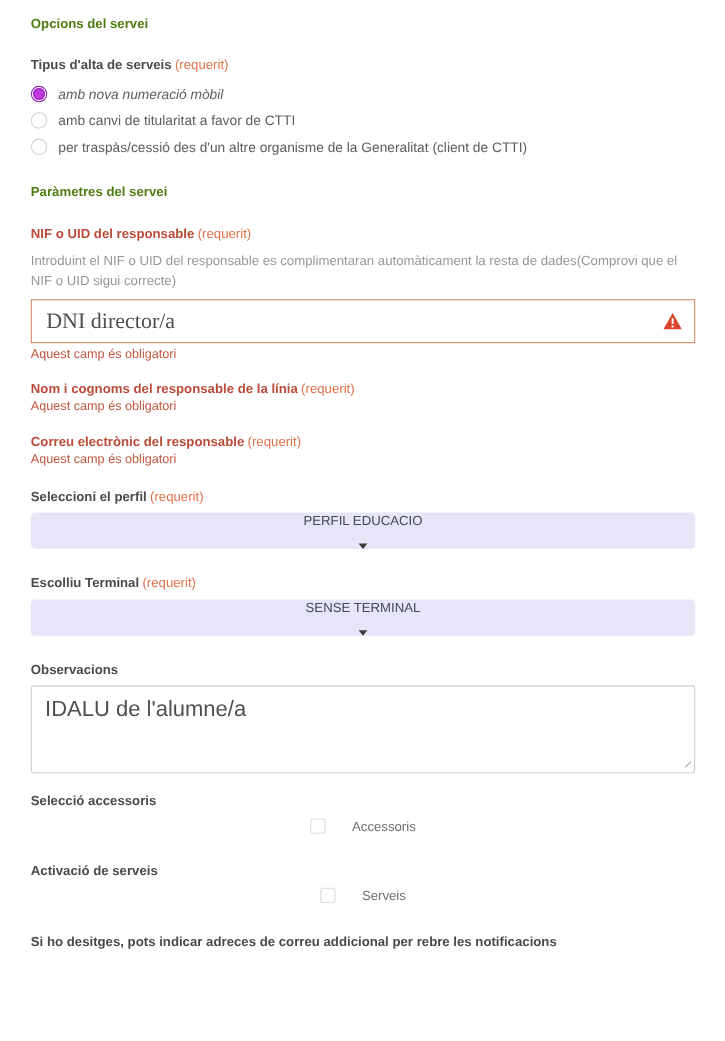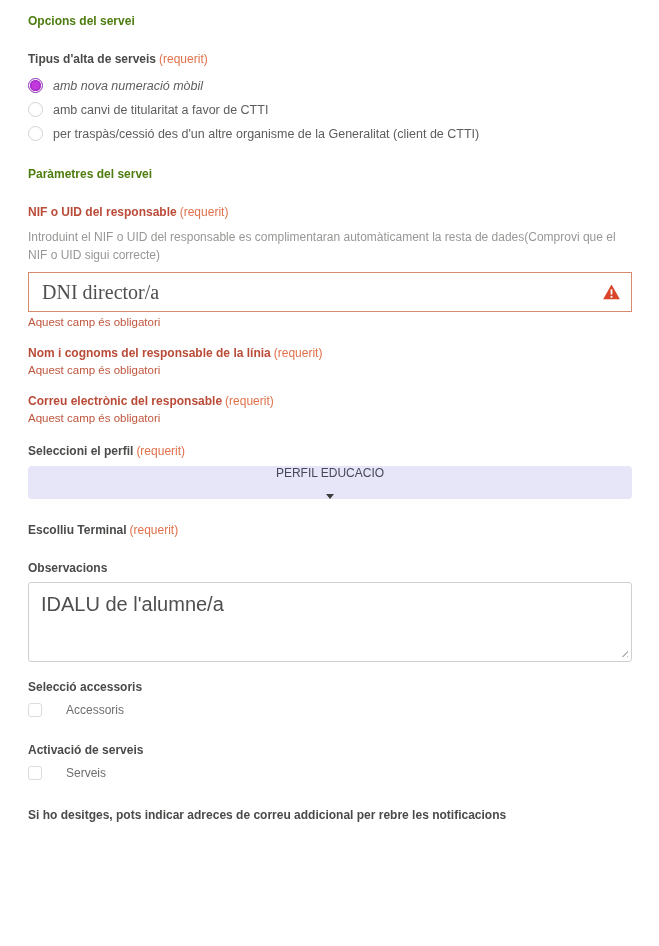--- a/index.html
+++ b/index.html
@@ -44,21 +44,21 @@
     background:repeating-linear-gradient(-45deg, #b9b9b7 0 1px, transparent 1px 3.5px);
     clip-path:polygon(100% 0, 0 100%, 100% 100%);
   }
 
   .radio-row { display:flex; align-items:center; gap:10px; margin-top:9px; height:15px; }
   .radio { width:15px; height:15px; border-radius:50%; border:1px solid #d4d4d2; background:#fff; position:relative; flex:0 0 auto; }
   .radio.selected { border:1px solid #8c2bb4; background:#fff; }
   .radio.selected .dot { position:absolute; inset:1px; border-radius:50%; background:#c238dd; box-shadow:inset 0 0 0 1.5px #a62ec9; }
   .radio-label { font-size:12.5px; color:#5d5d5b; }
 
-  .check-row { display:flex; align-items:center; gap:24px; margin-top:8px; height:15px; }
+  .check-row { display:flex; align-items:center; gap:24px; margin-top:8px; height:15px;justify-content:center; }
   .checkbox { width:14px; height:14px; border:1px solid #dcdcda; border-radius:3px; background:#fff; flex:0 0 auto; }
   .check-label { font-size:12px; color:#6e6e6c; }
 
   .mt-24 { margin-top:24px; } .mt-26 { margin-top:26px; } .mt-18 { margin-top:18px; }
   .mt-20 { margin-top:20px; } .mt-12 { margin-top:12px;font-style:italic; }
 
   .footer-title { font-size:12px; font-weight:700; color:#4a4a49; margin-top:28px; }
 </style>
 </head>
 <body>
@@ -118,20 +118,24 @@
     <span>Seleccioni el perfil</span><span class="req">(requerit)</span>
   </div>
   <div class="select">
     <span class="select-value">PERFIL EDUCACIO</span>
     <span class="caret-down"></span>
   </div>
 
   <div class="field-label mt-24">
     <span>Escolliu Terminal</span><span class="req">(requerit)</span>
   </div>
+  <div class="select">
+    <span class="select-value">SENSE TERMINAL</span>
+    <span class="caret-down"></span>
+  </div>
 
   <div class="field-label mt-24">Observacions</div>
   <div class="textarea-wrap">
     <textarea class="obs" style="">IDALU de l'alumne/a</textarea>
     <span class="resize-handle"></span>
   </div>
 
   <div class="field-label mt-18">Selecció accessoris</div>
   <div class="check-row">
     <span class="checkbox"></span>

